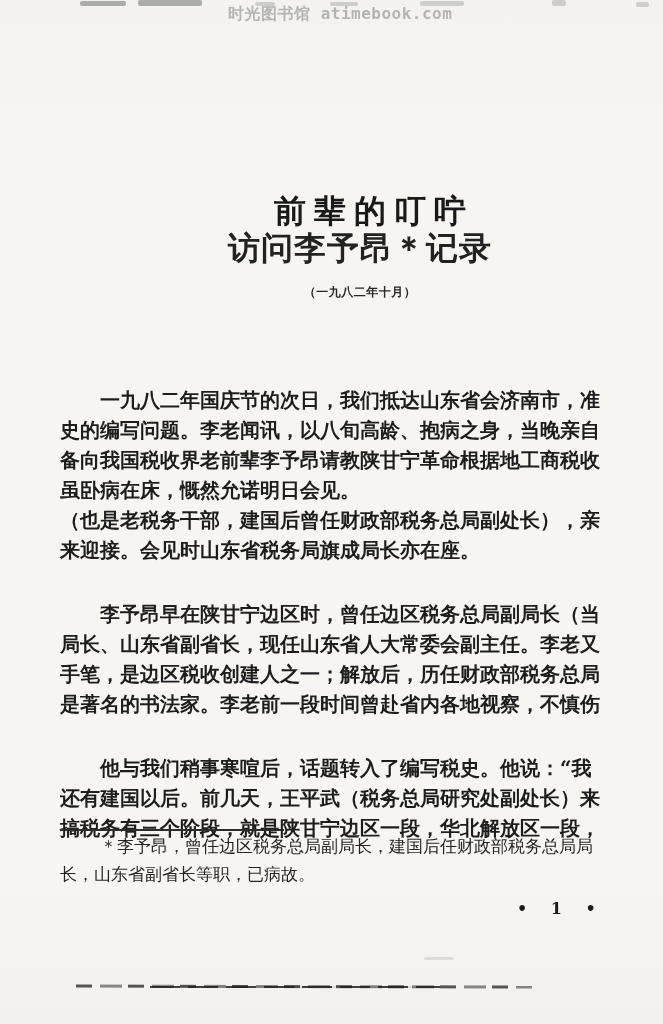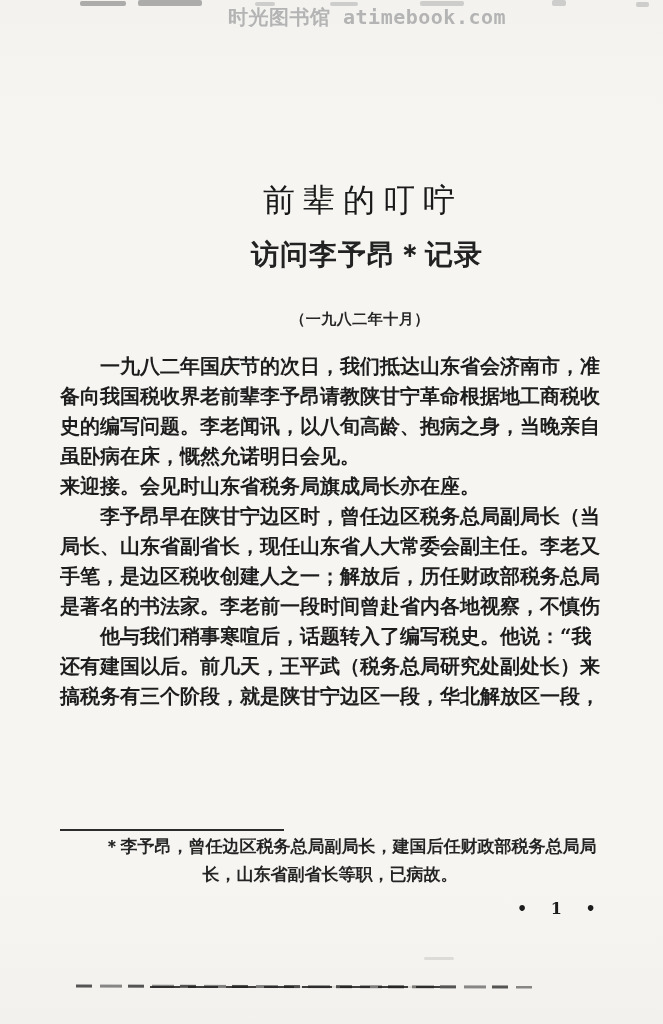--- a/index.html
+++ b/index.html
@@ -10,61 +10,61 @@
   }
   .page{
     position:relative;width:663px;height:1024px;overflow:hidden;
     background:linear-gradient(180deg,#f3f2ef 0%,#f6f5f2 12%,#f6f5f2 86%,#f2f1ee 100%);
     color:#1f1f1f;
   }
   
   .watermark{
     position:absolute;left:228px;top:4px;
     font-family:"DejaVu Sans Mono","DejaVu Sans",monospace;
-    font-size:20px;letter-spacing:.5px;color:#b4b4b4;font-weight:600;
+    font-size:16px;letter-spacing:.5px;color:#b4b4b4;font-weight:600;
     white-space:nowrap;
   }
   
   .artifact{position:absolute;background:#b9b9b9;border-radius:2px;opacity:.65;}
   .artifact.dark{background:#9a9a9a;opacity:.8;}
   
   .head{position:absolute;left:60px;width:540px;text-align:center;padding-left:30px;box-sizing:border-box;}
   .title{
-    position:absolute;top:178px;margin:3px;width:100%;
-    font-size:32px;line-height:38px;font-weight:400;letter-spacing:8px;
+    position:absolute;top:178px;margin:14px;width:100%;
+    font-size:32px;line-height:38px;font-weight:700;letter-spacing:8px;
     color:#191919;white-space:nowrap;
   }
   .subtitle{
-    position:absolute;top:233px;margin:7px;width:100%;
-    font-size:28px;line-height:30px;font-weight:600;letter-spacing:1px;
+    position:absolute;top:233px;margin:0;width:100%;
+    font-size:32px;line-height:30px;font-weight:600;letter-spacing:1px;
     color:#222;white-space:nowrap;font-family:Liberation Serif, serif;
   }
   .dateline{
     position:absolute;top:281px;width:100%;
-    font-size:15px;line-height:22px;font-weight:600;letter-spacing:.5px;
-    color:#262626;white-space:nowrap;margin-top:27px;
+    font-size:12px;line-height:22px;font-weight:600;letter-spacing:.5px;
+    color:#262626;white-space:nowrap;
   }
   
   .bodytext{position:absolute;left:60px;top:351px;width:540px;}
   .line{
     height:30px;line-height:30px;font-size:20px;font-weight:600;
     color:#1d1d1d;white-space:nowrap;
     text-align:justify;text-justify:inter-character;
   }
-  .line.indent{padding-left:40px;}
+  .line.indent{padding-left:40px;margin-top:34px;}
   .line.stretch{letter-spacing:.75px;}
   
   .footnote-sep{
     position:absolute;left:60px;top:829px;width:224px;height:2px;
     background:#2c2c2c;
   }
   .footnote{position:absolute;left:60px;top:832px;width:540px;}
   .fline{
-    height:28px;line-height:28px;font-size:17px;font-weight:700;
-    color:#242424;white-space:nowrap;text-align:center;
+    height:28px;line-height:28px;font-size:17px;font-weight:400;
+    color:#242424;white-space:nowrap;
   }
   .fline.indent{padding-left:40px;}
   
   .pageno{
     position:absolute;left:517px;top:899px;
     font-size:16px;line-height:20px;font-weight:600;letter-spacing:9px;
     color:#1c1c1c;white-space:nowrap;
   }
   
   .bottom-line{
@@ -99,25 +99,26 @@
 
   <div class="head">
     <h1 class="title">前辈的叮咛</h1>
     <h2 class="subtitle">访问李予昂＊记录</h2>
     <div class="dateline">（一九八二年十月）</div>
   </div>
 
   <div class="bodytext">
     <div class="para">
       <div class="line indent">一九八二年国庆节的次日，我们抵达山东省会济南市，准</div>
+      <div class="line">史的编写问题。李老闻讯，以八旬高龄、抱病之身，当晚亲自</div>
       <div class="line">备向我国税收界老前辈李予昂请教陕甘宁革命根据地工商税收</div>
-      <div class="line">史的编写问题。李老闻讯，以八旬高龄、抱病之身，当晚亲自</div>
       <div class="line">虽卧病在床，慨然允诺明日会见。</div>
     </div>
     <div class="para">
+      <div class="line">（也是老税务干部，建国后曾任财政部税务总局副处长），亲</div>
       <div class="line">来迎接。会见时山东省税务局旗成局长亦在座。</div>
     </div>
     <div class="para">
       <div class="line indent">李予昂早在陕甘宁边区时，曾任边区税务总局副局长（当</div>
       <div class="line">局长、山东省副省长，现任山东省人大常委会副主任。李老又</div>
       <div class="line">手笔，是边区税收创建人之一；解放后，历任财政部税务总局</div>
       <div class="line">是著名的书法家。李老前一段时间曾赴省内各地视察，不慎伤</div>
     </div>
     <div class="para">
       <div class="line indent">他与我们稍事寒喧后，话题转入了编写税史。他说：“我</div>

